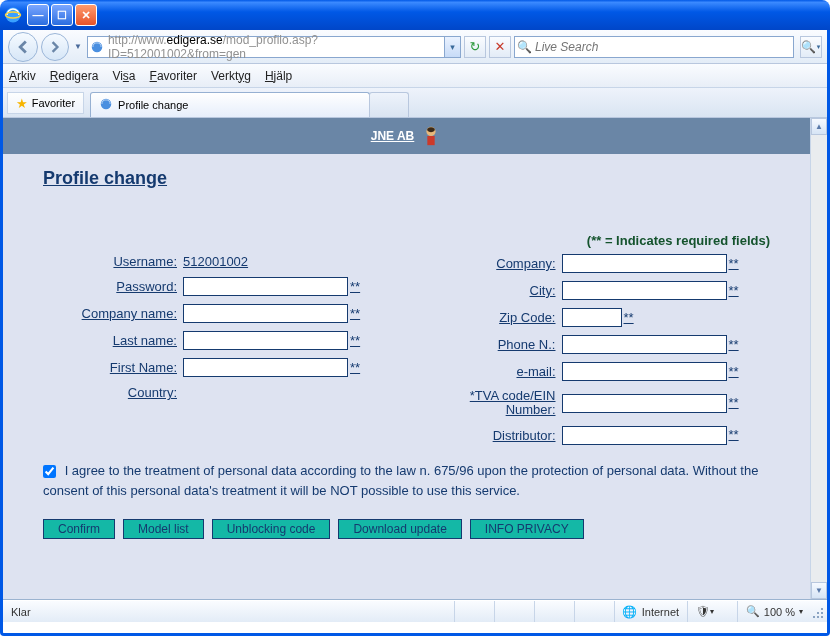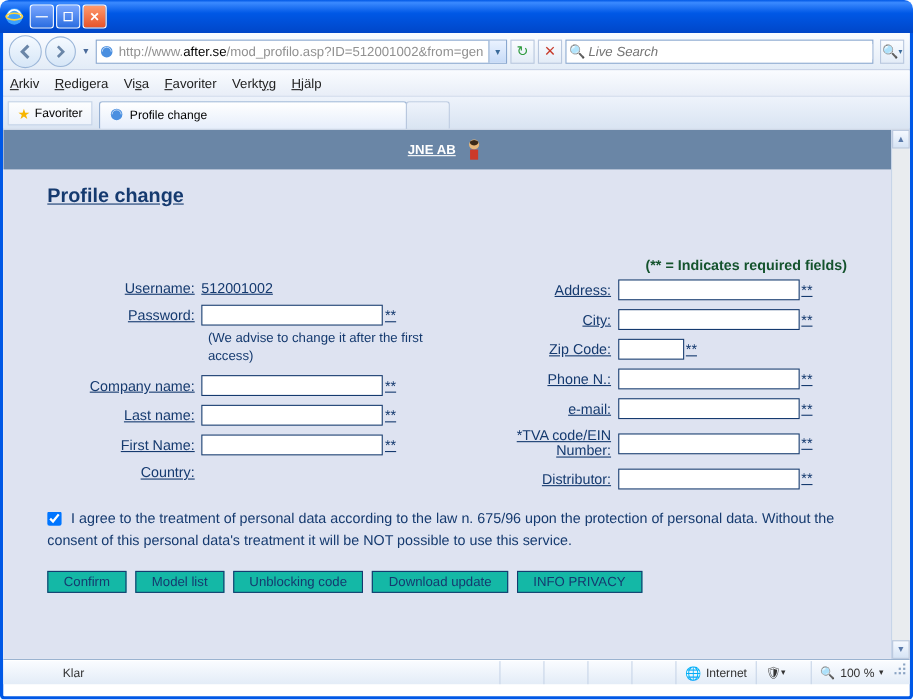--- a/index.html
+++ b/index.html
@@ -64,21 +64,21 @@
 .fld select { border:1px solid #7a8fa8; height:21px; width:170px; font-size:12px;}
 .fld.small input { width:60px; }
 .star { color:#153a6f; margin-left:2px; font-size:13px;}
 .hint { font-size:12px; color:#153a6f; margin-left:146px; margin-bottom:10px; margin-top:-4px; line-height:1.3;}
 .consent { margin-top:8px; line-height:1.55; color:#153a6f;}
 .consent input { vertical-align:middle; margin-right:5px;}
 .btnrow { margin-top:18px; display:flex; gap:8px;}
 .btnrow button { border:1px solid #153a6f; background:#14b8a6; color:#153a6f; font-size:12px; padding:2px 14px; cursor:default; font-family:inherit;}
 
 
-.statusbar { height: 22px; background: linear-gradient(to bottom,#fafcff,#e3ecf7); border-top:1px solid #fff; display:flex; align-items:flex-start; font-size:11px; color:#333;padding-left:46px;}
+.statusbar { height: 22px; background: linear-gradient(to bottom,#fafcff,#e3ecf7); border-top:1px solid #fff; display:flex; align-items:flex-end; font-size:11px; color:#333;}
 .statusbar .cell { border-left:1px solid #c7d5e8; height:100%; display:flex; align-items:center; padding:0 8px;}
 .statusbar .spacer { flex:1; }
 .globe-icon { color:#3b7fd6; margin-right:4px; font-size:12px;}
 .zoom-cell { gap:4px; }
 
 
 .grip { width:16px; display:flex;align-items:flex-end;justify-content:flex-end;padding:2px;}
 .grip svg{display:block;}
 
 
@@ -117,21 +117,21 @@
   </div>
   <span class="nav-dd">▼</span>
   <div class="addr-wrap">
     <span class="addr-icon">
       <svg width="14" height="14" viewBox="0 0 24 24">
             <circle cx="12" cy="12" r="9" fill="#4a8fe0"></circle>
             <path d="M5 12 A7 7 0 0 1 19 12" stroke="#fff" fill="none"></path>
           </svg>
     </span>
     <div class="addr-input">
-      <span style="color:#919191">http://www.</span><span class="addr-host">after.se</span><span style="color:#919191">/mod_profilo.asp?ID=512001002&amp;from=gen</span>
+      <span style="color:#919191">http://www.</span><span class="addr-host">edigera.se</span><span style="color:#919191">/mod_profilo.asp?ID=512001002&amp;from=gen</span>
     </div>
     <div class="addr-dd">▾</div>
   </div>
   <div class="nav-btn" style="color:#2d9a3d">↻</div>
   <div class="nav-btn" style="color:#c73a2a">✕</div>
   <div class="search-wrap">
     <span class="search-icon">🔍</span>
     <input class="search-input" placeholder="Live Search" style="">
   </div>
   <div class="search-go">🔍<span style="font-size:7px">▾</span></div>
@@ -184,41 +184,40 @@
 
         <div class="col">
           <div class="row">
             <div class="lbl">Username:</div>
             <div class="fld">512001002</div>
           </div>
           <div class="row">
             <div class="lbl">Password:</div>
             <div class="fld"><input type="password" style=""><span class="star">**</span></div>
           </div>
-          <div class="hint">(We advise to change it after the first access)</div>
           <div class="row">
             <div class="lbl">Company name:</div>
             <div class="fld"><input type="text" style=""><span class="star">**</span></div>
           </div>
           <div class="row">
             <div class="lbl">Last name:</div>
             <div class="fld"><input type="text" style=""><span class="star">**</span></div>
           </div>
           <div class="row">
             <div class="lbl">First Name:</div>
             <div class="fld"><input type="text" style=""><span class="star">**</span></div>
           </div>
           <div class="row">
             <div class="lbl">Country:</div>
           </div>
         </div>
 
         <div class="col">
           <div class="row">
-            <div class="lbl">Address:</div>
+            <div class="lbl">Company:</div>
             <div class="fld"><input type="text" style=""><span class="star">**</span></div>
           </div>
           <div class="row">
             <div class="lbl">City:</div>
             <div class="fld"><input type="text" style=""><span class="star">**</span></div>
           </div>
           <div class="row">
             <div class="lbl">Zip Code:</div>
             <div class="fld small"><input type="text" style=""><span class="star">**</span></div>
           </div>

